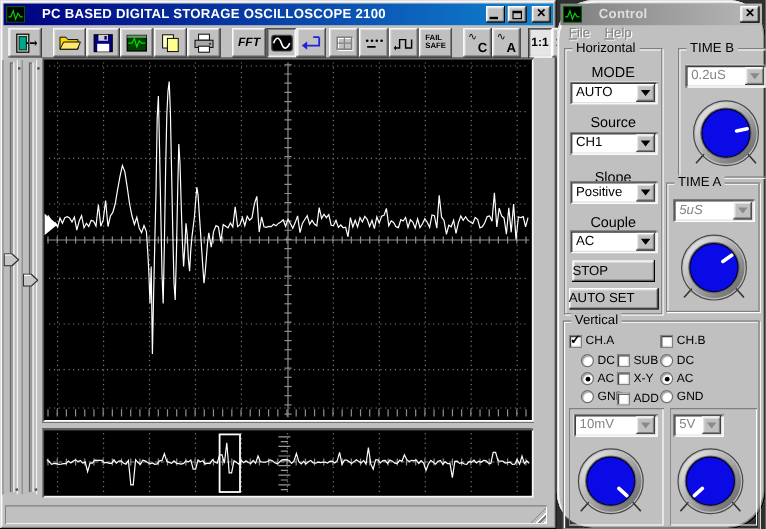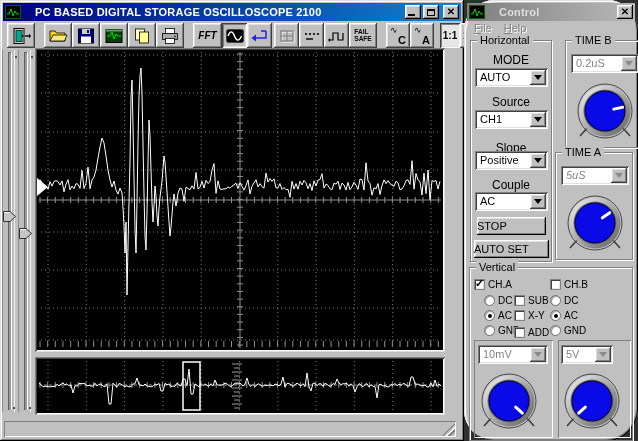--- a/index.html
+++ b/index.html
@@ -657,21 +657,21 @@
           <line x1="15" y1="48" x2="7" y2="57" stroke="#303030" stroke-width="1.3"></line>
           <line x1="49" y1="48" x2="57" y2="57" stroke="#303030" stroke-width="1.3"></line>
           <circle cx="32" cy="32" r="27" fill="none" stroke="#484848" stroke-width="1"></circle>
           <circle cx="32" cy="32" r="25.5" fill="url(#kg2)"></circle>
           <circle cx="32" cy="32" r="21.5" fill="#6e6e6e"></circle>
           <circle cx="32" cy="32" r="20" fill="#0a0ae6" stroke="#000030" stroke-width="1"></circle>
           <line x1="38.688303429296546" y1="38.02217545722972" x2="45.37660685859309" y2="44.04435091445945" stroke="#fff" stroke-width="3" stroke-linecap="round"></line>
         </svg>
     </div>
     <div class="subpanel" style="left:88px;top:72px;width:73px;height:98px;">
-      <div class="combo disabled" style="left:3px;top:5px;width:52px;height:19px;padding-left:16px;">
+      <div class="combo disabled" style="left:3px;top:5px;width:42px;height:19px;padding-left:16px;">
         <span class="combo-val">5V</span>
         <span class="combo-btn">
             <span class="arr"></span>
           </span>
       </div>
       <svg class="knob" style="left:2px;top:29px;" width="64" height="64" viewBox="0 0 64 64">
           <defs>
             <linearGradient id="kg3" x1="0" y1="0" x2="1" y2="1">
               <stop offset="0" stop-color="#f4f4f4"></stop>
               <stop offset="1" stop-color="#5e5e5e"></stop>

